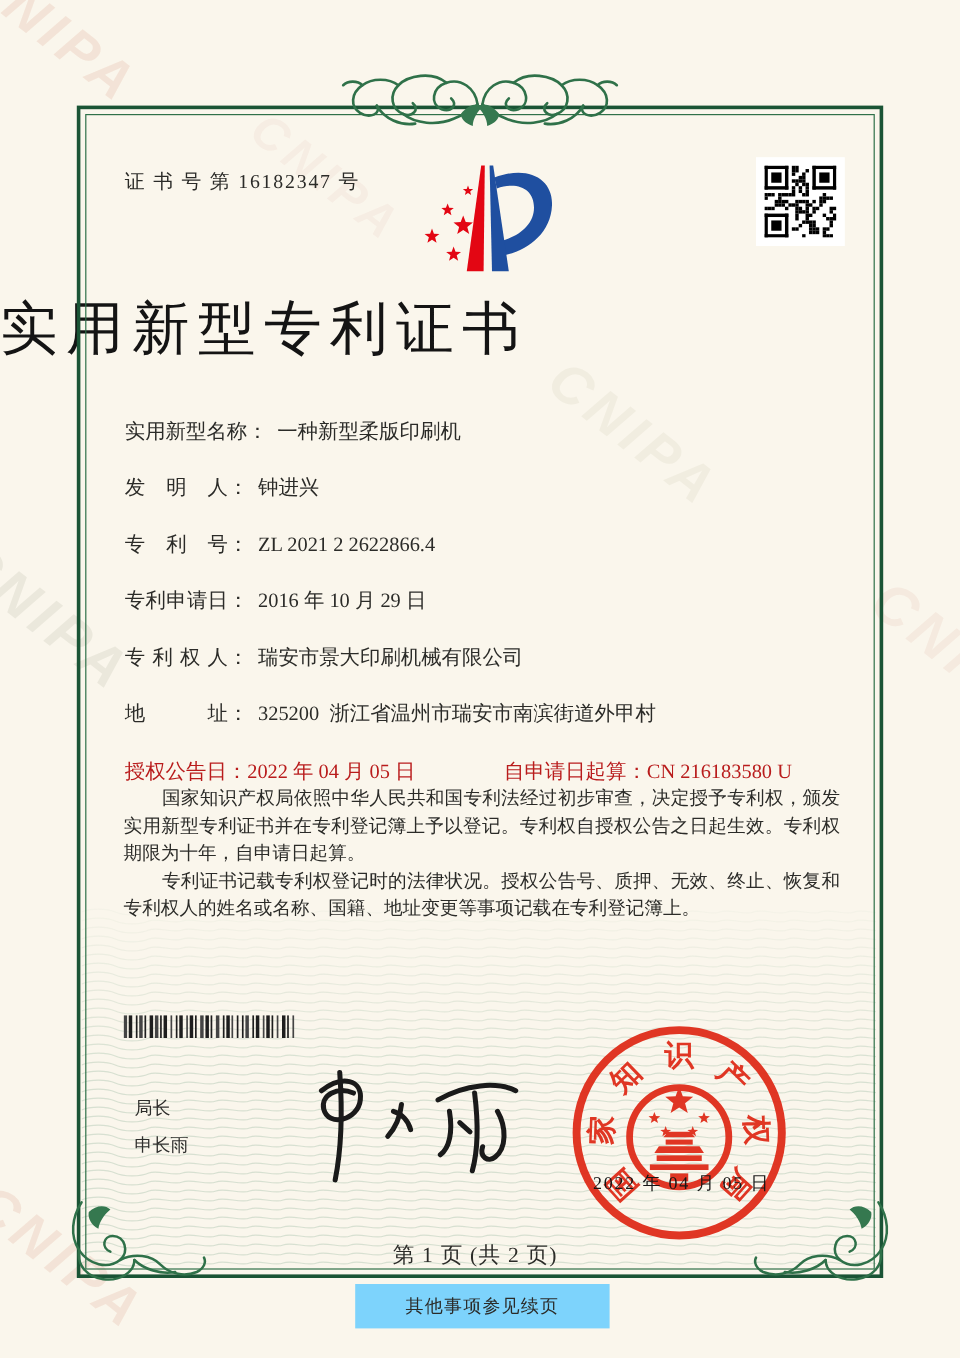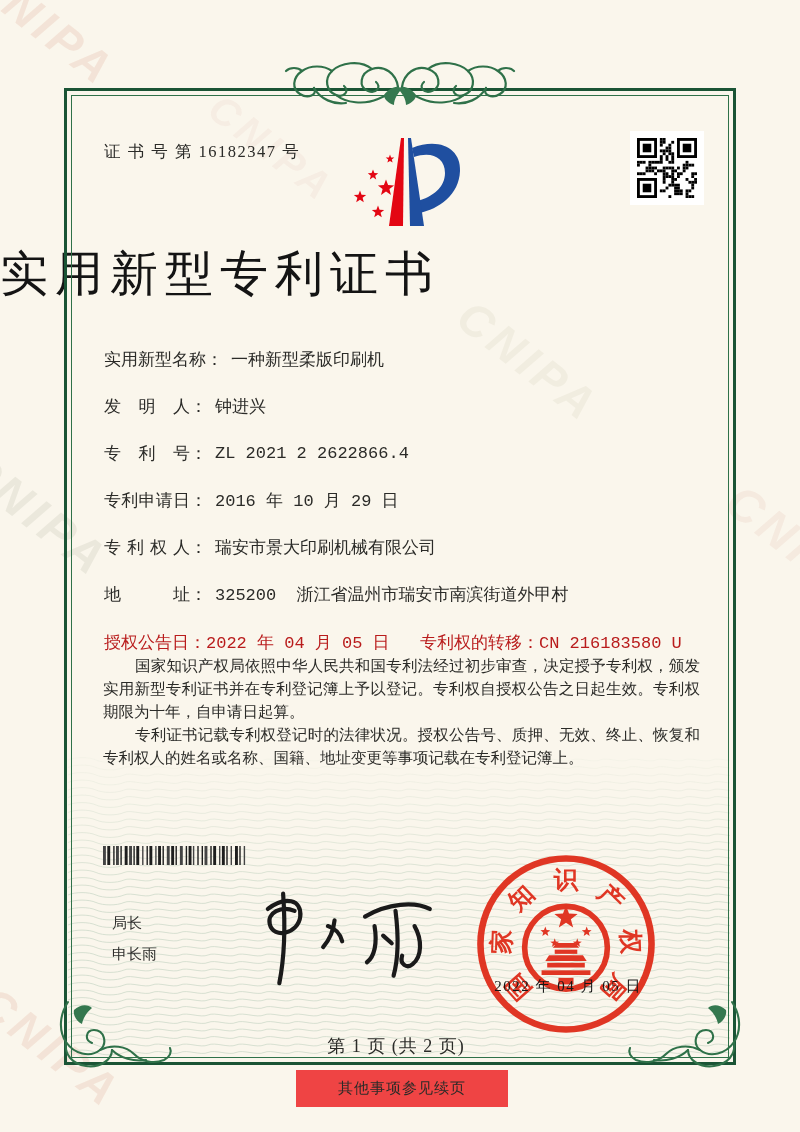--- a/index.html
+++ b/index.html
@@ -27,21 +27,21 @@
   .qr-pad svg{position:absolute;left:7px;top:7px;}
 
   .title{position:absolute;left:0;right:0;top:242px;text-align:left;font-size:48px;
       font-weight:normal;letter-spacing:7px;color:#141414;z-index:2;}
 
   .fields{position:absolute;left:104px;top:336px;width:600px;z-index:2;}
   .field-row{display:flex;align-items:center;height:47px;font-size:17px;color:#2b2b28;}
   .f-label{display:inline-flex;justify-content:space-between;min-width:86px;}
   .f-label i{font-style:normal;}
   .f-colon{margin-right:8px;}
-  .f-value{white-space:pre;font-family:Liberation Mono, monospace;}
+  .f-value{white-space:pre;}
 
   .grant-row{position:absolute;left:104px;top:619px;width:620px;height:47px;
       display:flex;align-items:center;font-size:17px;color:#b91c1c;z-index:2;}
   .grant-second{position:absolute;left:316px;}
 
   .legal{position:absolute;left:103px;top:654px;width:597px;font-size:15.5px;
       line-height:23px;text-align:justify;color:#2b2b28;z-index:2;}
   .legal p{margin:0;text-indent:32px;}
 
   .waves{position:absolute;left:68px;top:756px;z-index:1;pointer-events:none;}
@@ -54,21 +54,21 @@
   .signature{position:absolute;left:233px;top:888px;z-index:2;}
 
   .seal{position:absolute;left:472px;top:850px;z-index:3;opacity:0.94;}
   .seal-date{position:absolute;left:468px;top:977px;width:200px;text-align:center;
       font-size:15px;letter-spacing:1.5px;color:#161616;z-index:4;white-space:pre;}
 
   .page-info{position:absolute;left:0;right:8px;top:1034px;text-align:center;
       font-size:18px;color:#2b2b28;z-index:2;letter-spacing:1px;}
 
   .footer-strip{position:absolute;left:296px;top:1070px;width:212px;height:37px;
-      background:#ef4444;z-index:2;display:flex;align-items:center;justify-content:center;}
+      background:#7dd3fc;z-index:2;display:flex;align-items:center;justify-content:center;}
   .footer-note{font-size:15px;color:#2b2b28;letter-spacing:1px;}
 </style>
 </head>
 <body>
 
 <div class="page">
 
   <div id="wm-layer">
       <div class="wm" style="left: -38px; top: -2px; font-size: 46px; color: rgb(243, 226, 213); opacity: 0.9;">CNIPA</div>
       <div class="wm" style="left: 198px; top: 126px; font-size: 40px; color: rgb(246, 236, 226); opacity: 0.85;">CNIPA</div>
@@ -358,21 +358,21 @@
         <span class="f-colon">：</span>
         <span class="f-value">325200  浙江省温州市瑞安市南滨街道外甲村</span>
       </div>
     </div>
 
   <div class="grant-row">
     <span>
       <span class="f-lab">授权公告日</span><span>：</span><span class="f-value">2022 年 04 月 05 日</span>
     </span>
     <span class="grant-second">
-      <span>专利权的转移</span><span>：</span><span class="f-value">CN 216183580 U</span>
+      <span>自申请日起算</span><span>：</span><span class="f-value">CN 216183580 U</span>
     </span>
   </div>
 
   <div class="legal" id="legal">
       <p>国家知识产权局依照中华人民共和国专利法经过初步审查，决定授予专利权，颁发实用新型专利证书并在专利登记簿上予以登记。专利权自授权公告之日起生效。专利权期限为十年，自申请日起算。</p>
       <p>专利证书记载专利权登记时的法律状况。授权公告号、质押、无效、终止、恢复和专利权人的姓名或名称、国籍、地址变更等事项记载在专利登记簿上。</p>
     </div>
 
   <svg class="barcode" id="barcode" width="218" height="19">
       <rect x="0.0" y="0" width="2.9" height="19" fill="#444"></rect>

